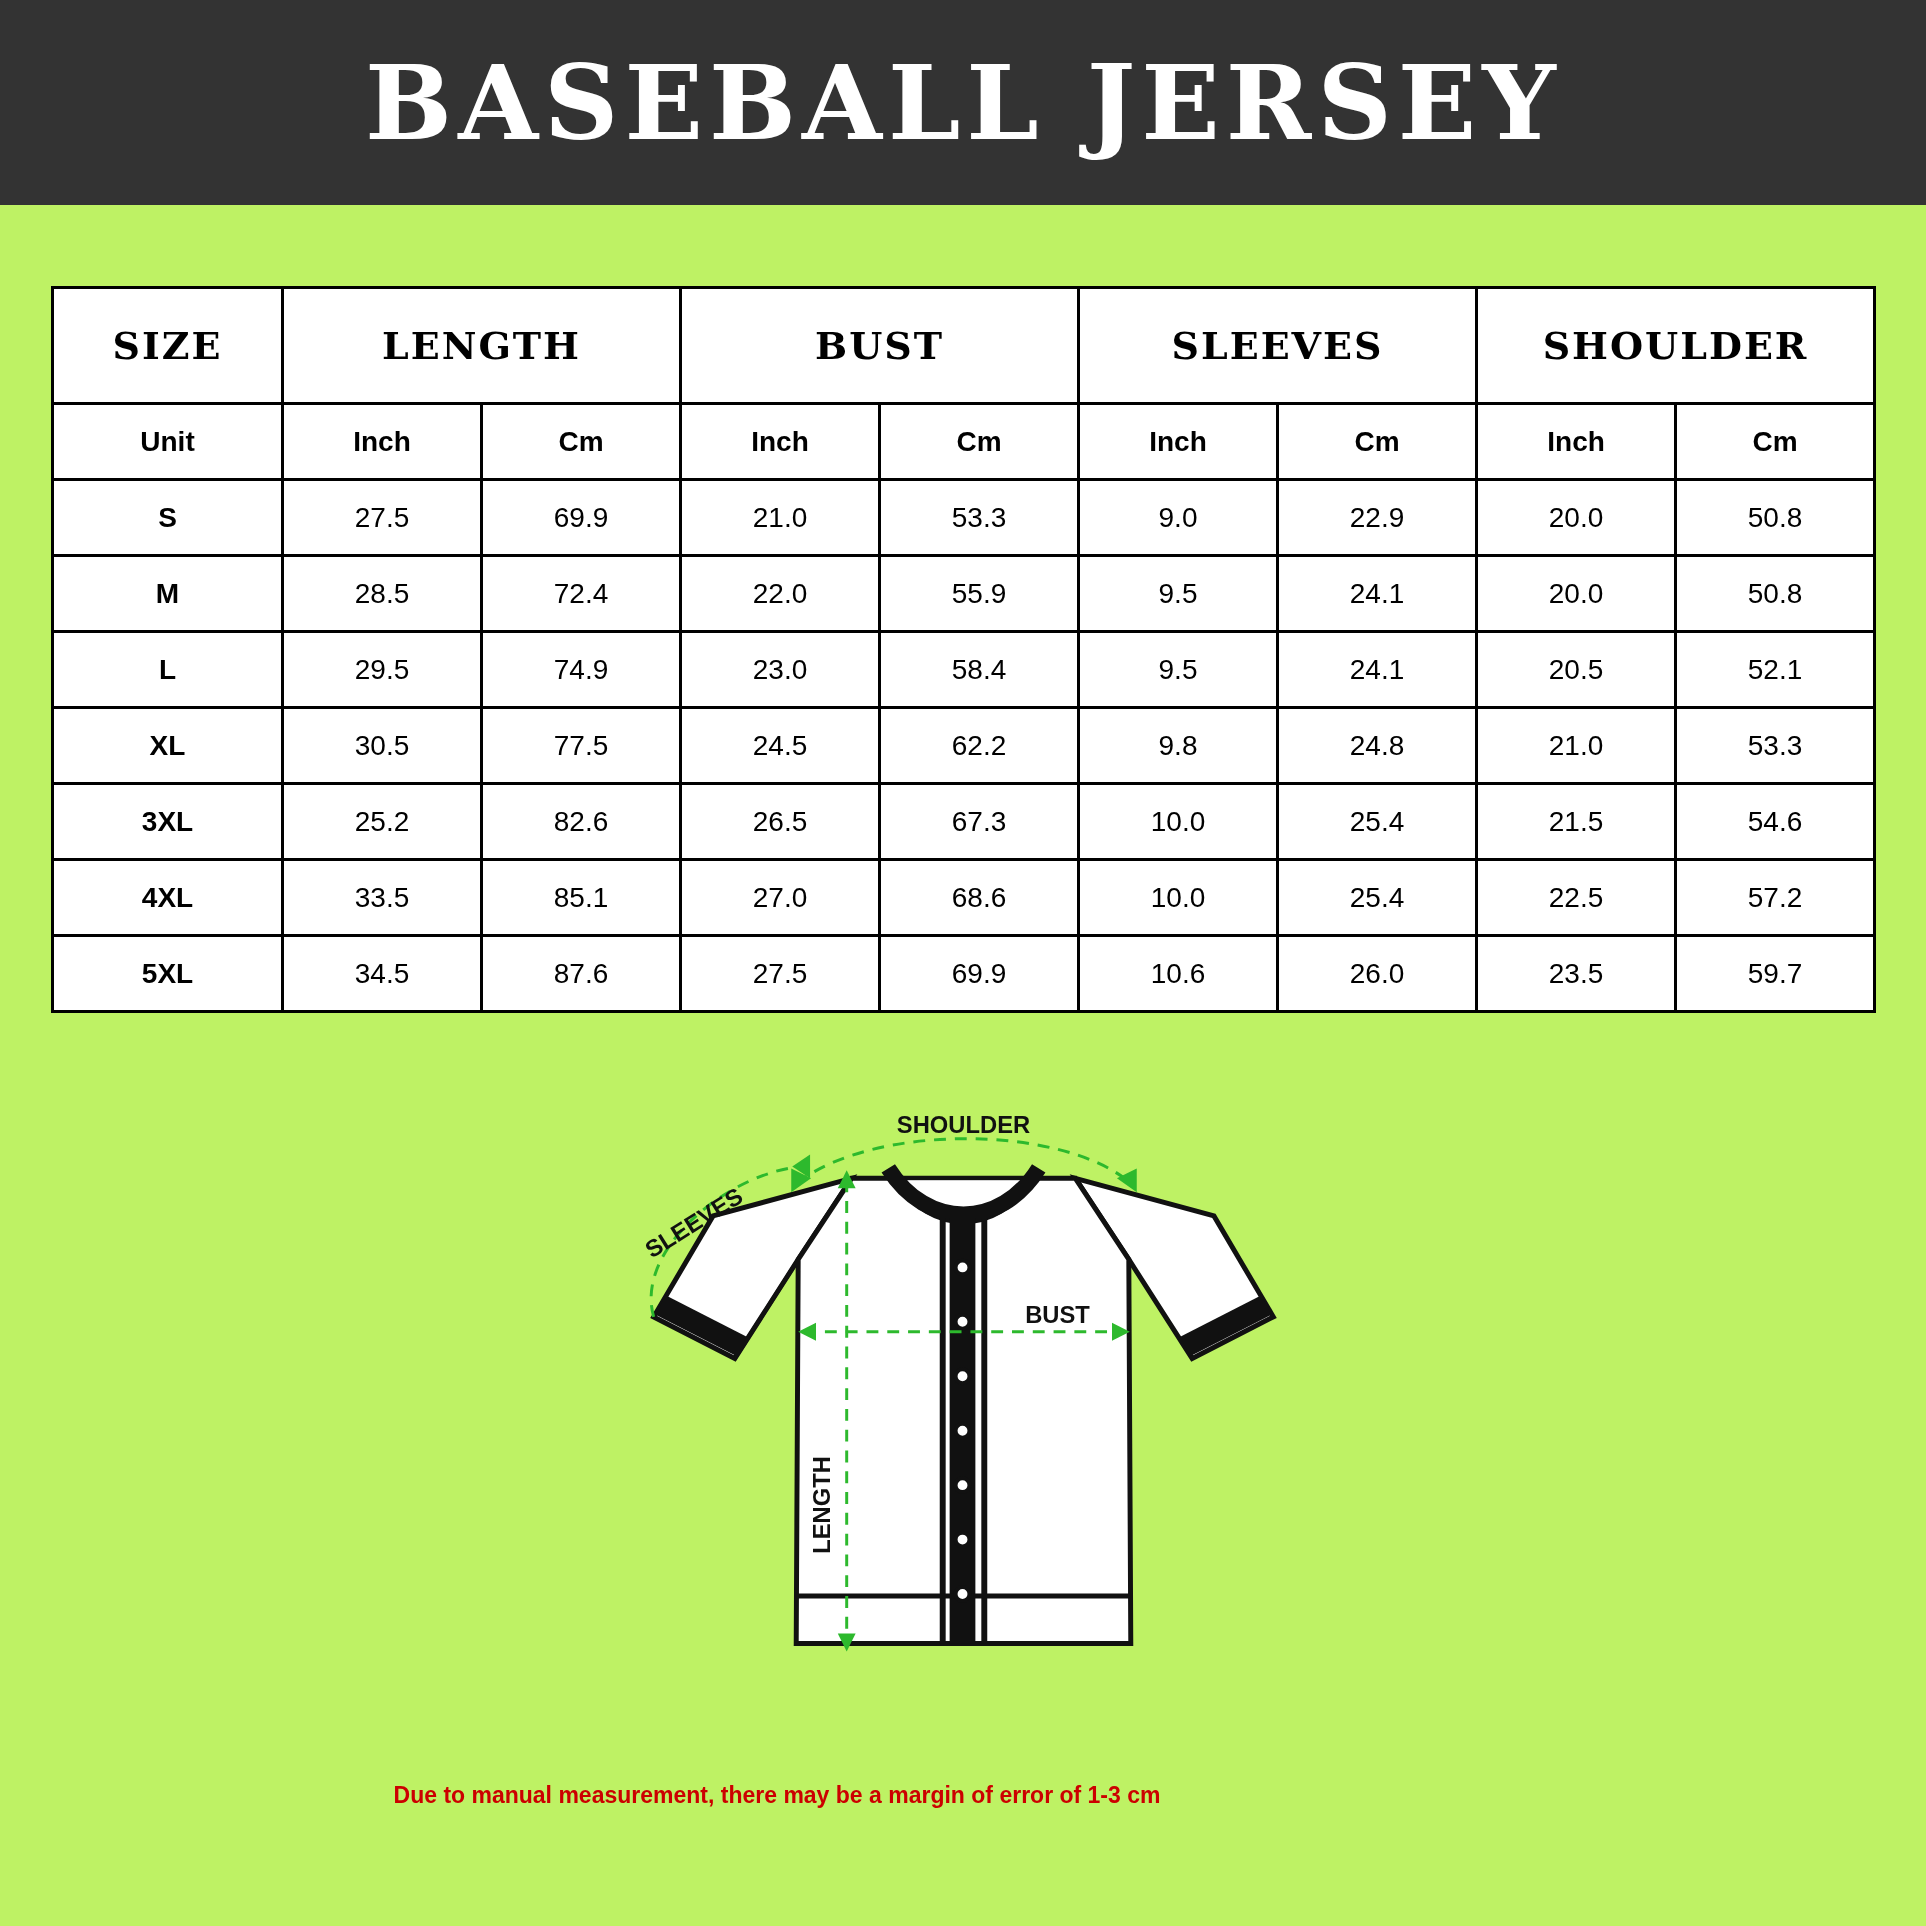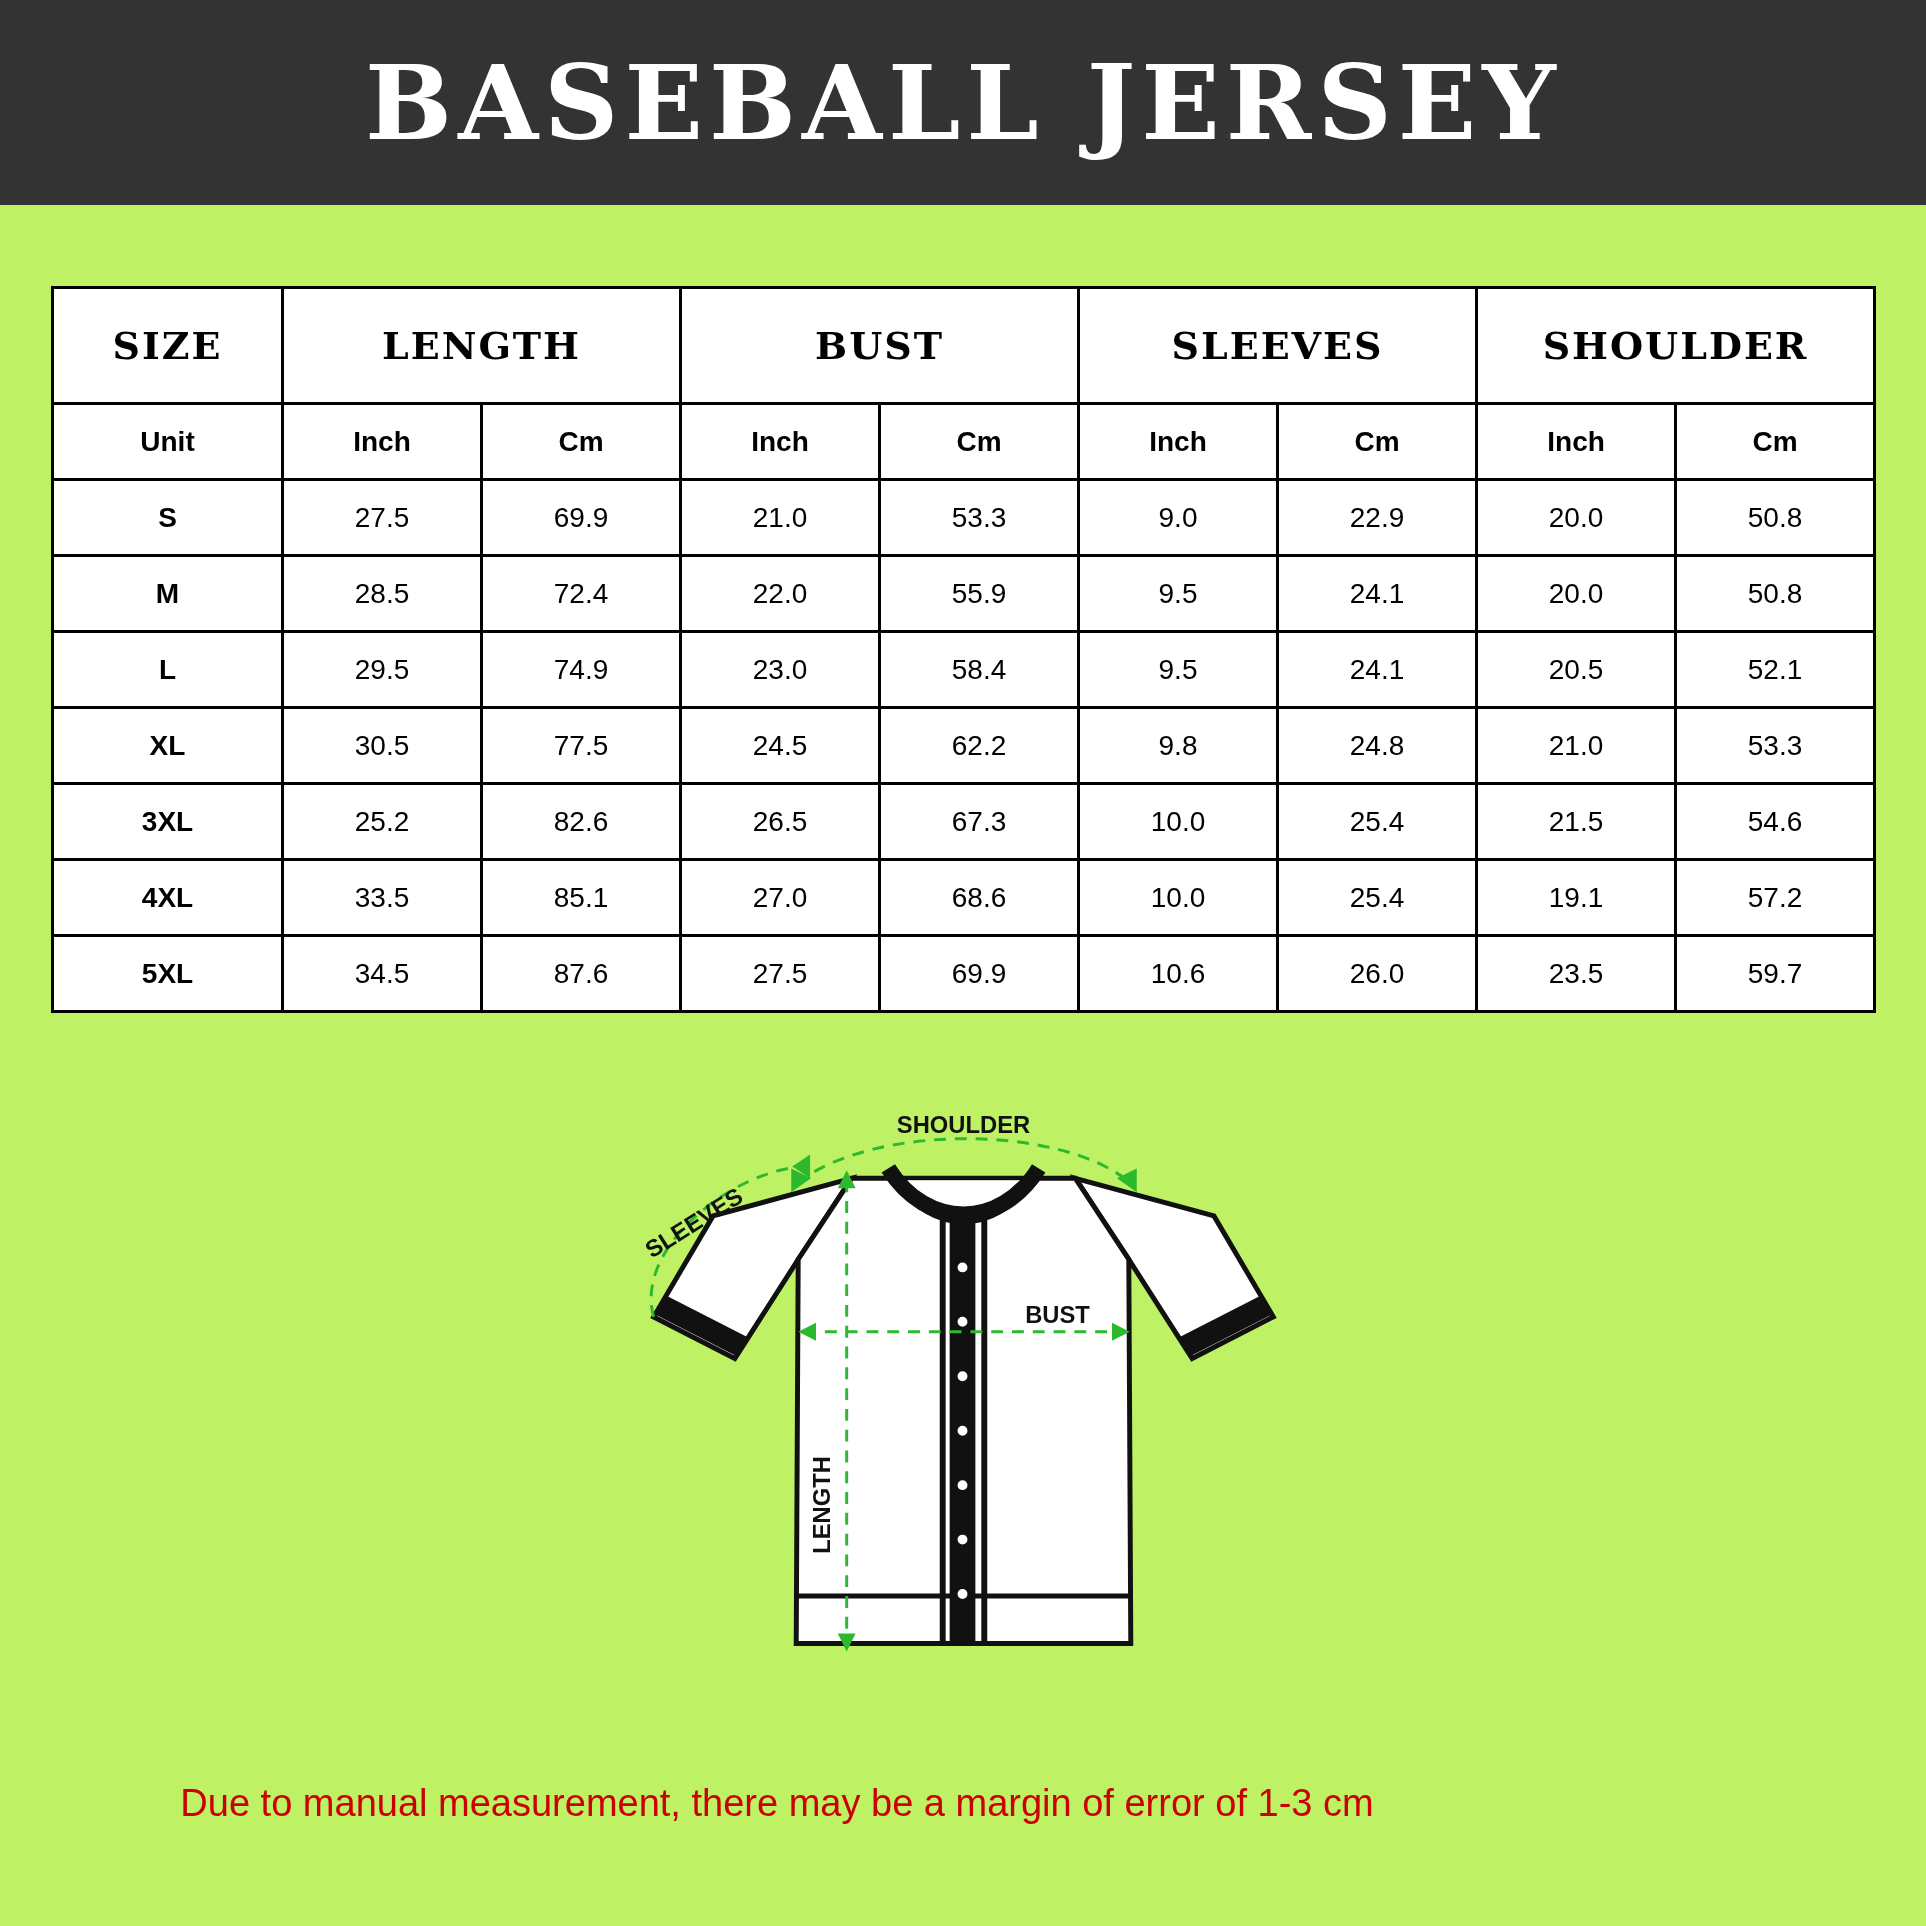--- a/index.html
+++ b/index.html
@@ -96,22 +96,22 @@
     width: 1927px;
     height: 683px;
   }
   .note {
     position: absolute;
     top: 1782px;
     left: 0;
     width: 1554px;
     text-align: center;
     font-family: "Liberation Sans", sans-serif;
-    font-size: 38px;
-    font-weight: normal;
+    font-size: 23px;
+    font-weight: bold;
     color: #cc0000;
   }
 </style>
 </head>
 <body>
 
 <div class="page">
 
   <div class="header-bar">
     <div class="header-title">BASEBALL JERSEY</div>
@@ -207,21 +207,21 @@
           <td class="val">54.6</td>
         </tr>
         <tr>
           <td class="sizecell">4XL</td>
           <td class="val">33.5</td>
           <td class="val">85.1</td>
           <td class="val">27.0</td>
           <td class="val">68.6</td>
           <td class="val">10.0</td>
           <td class="val">25.4</td>
-          <td class="val">19.1</td>
+          <td class="val">22.5</td>
           <td class="val">57.2</td>
         </tr>
         <tr>
           <td class="sizecell">5XL</td>
           <td class="val">34.5</td>
           <td class="val">87.6</td>
           <td class="val">27.5</td>
           <td class="val">69.9</td>
           <td class="val">10.6</td>
           <td class="val">26.0</td>

